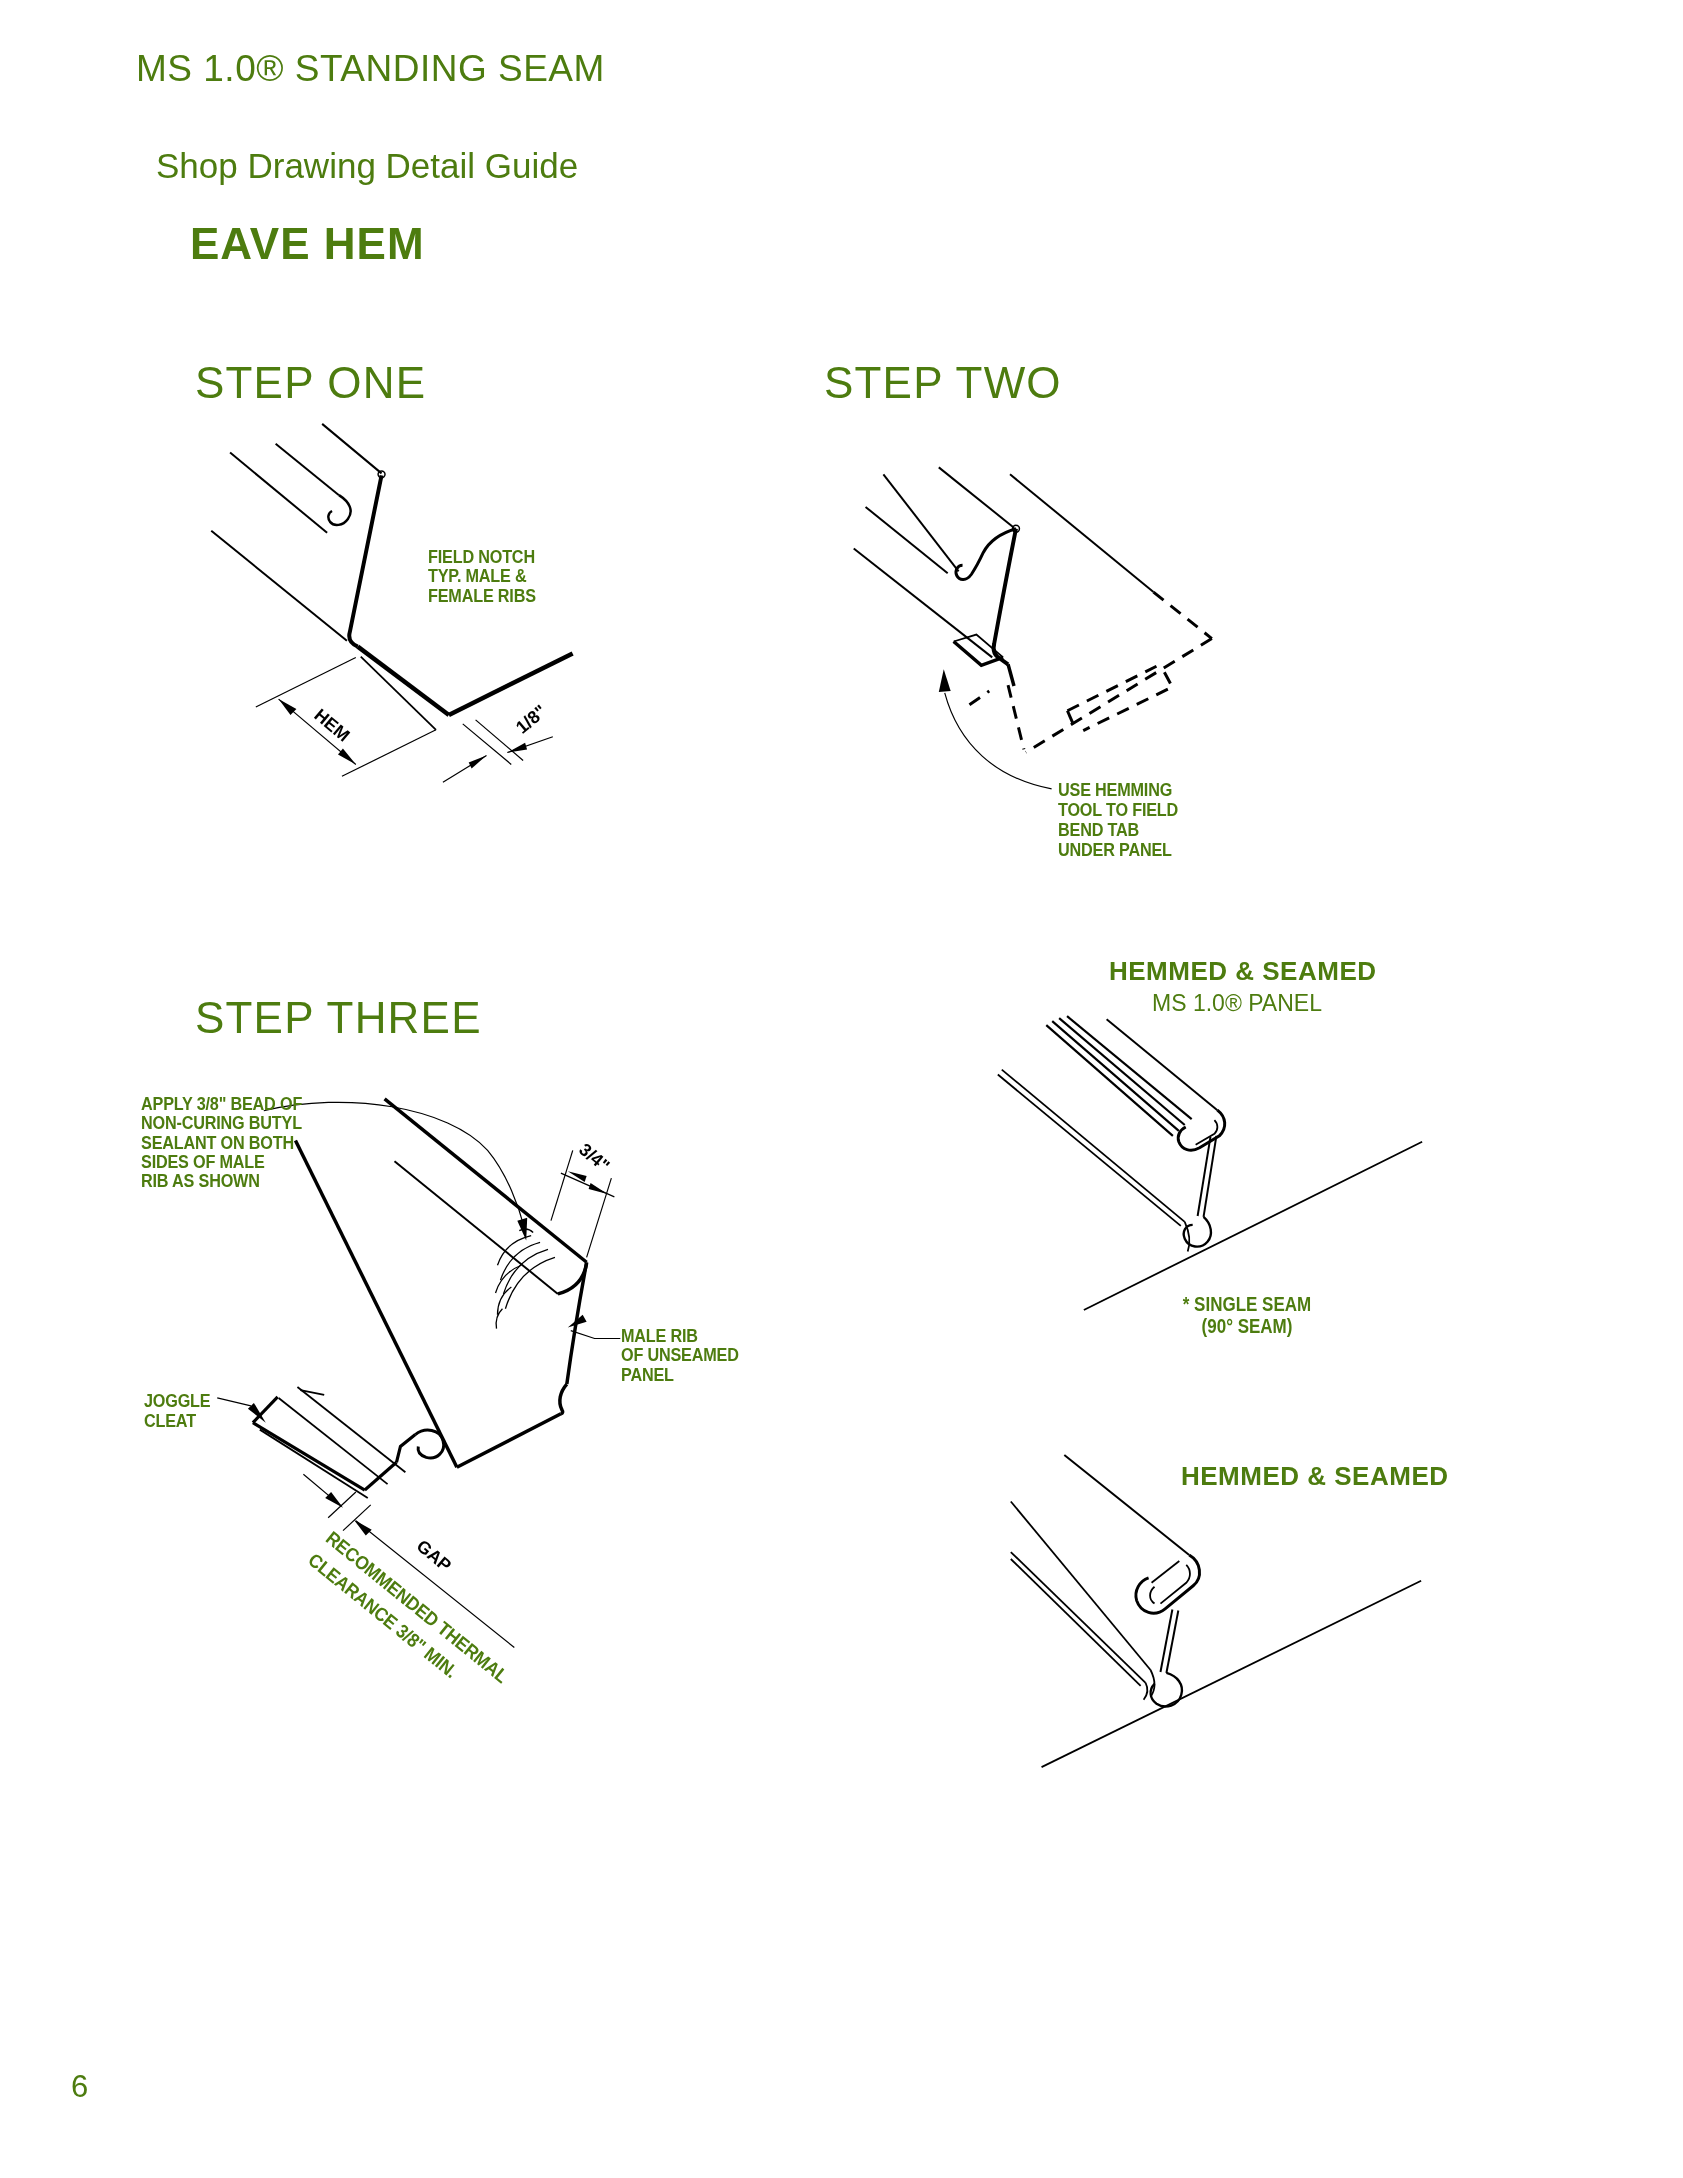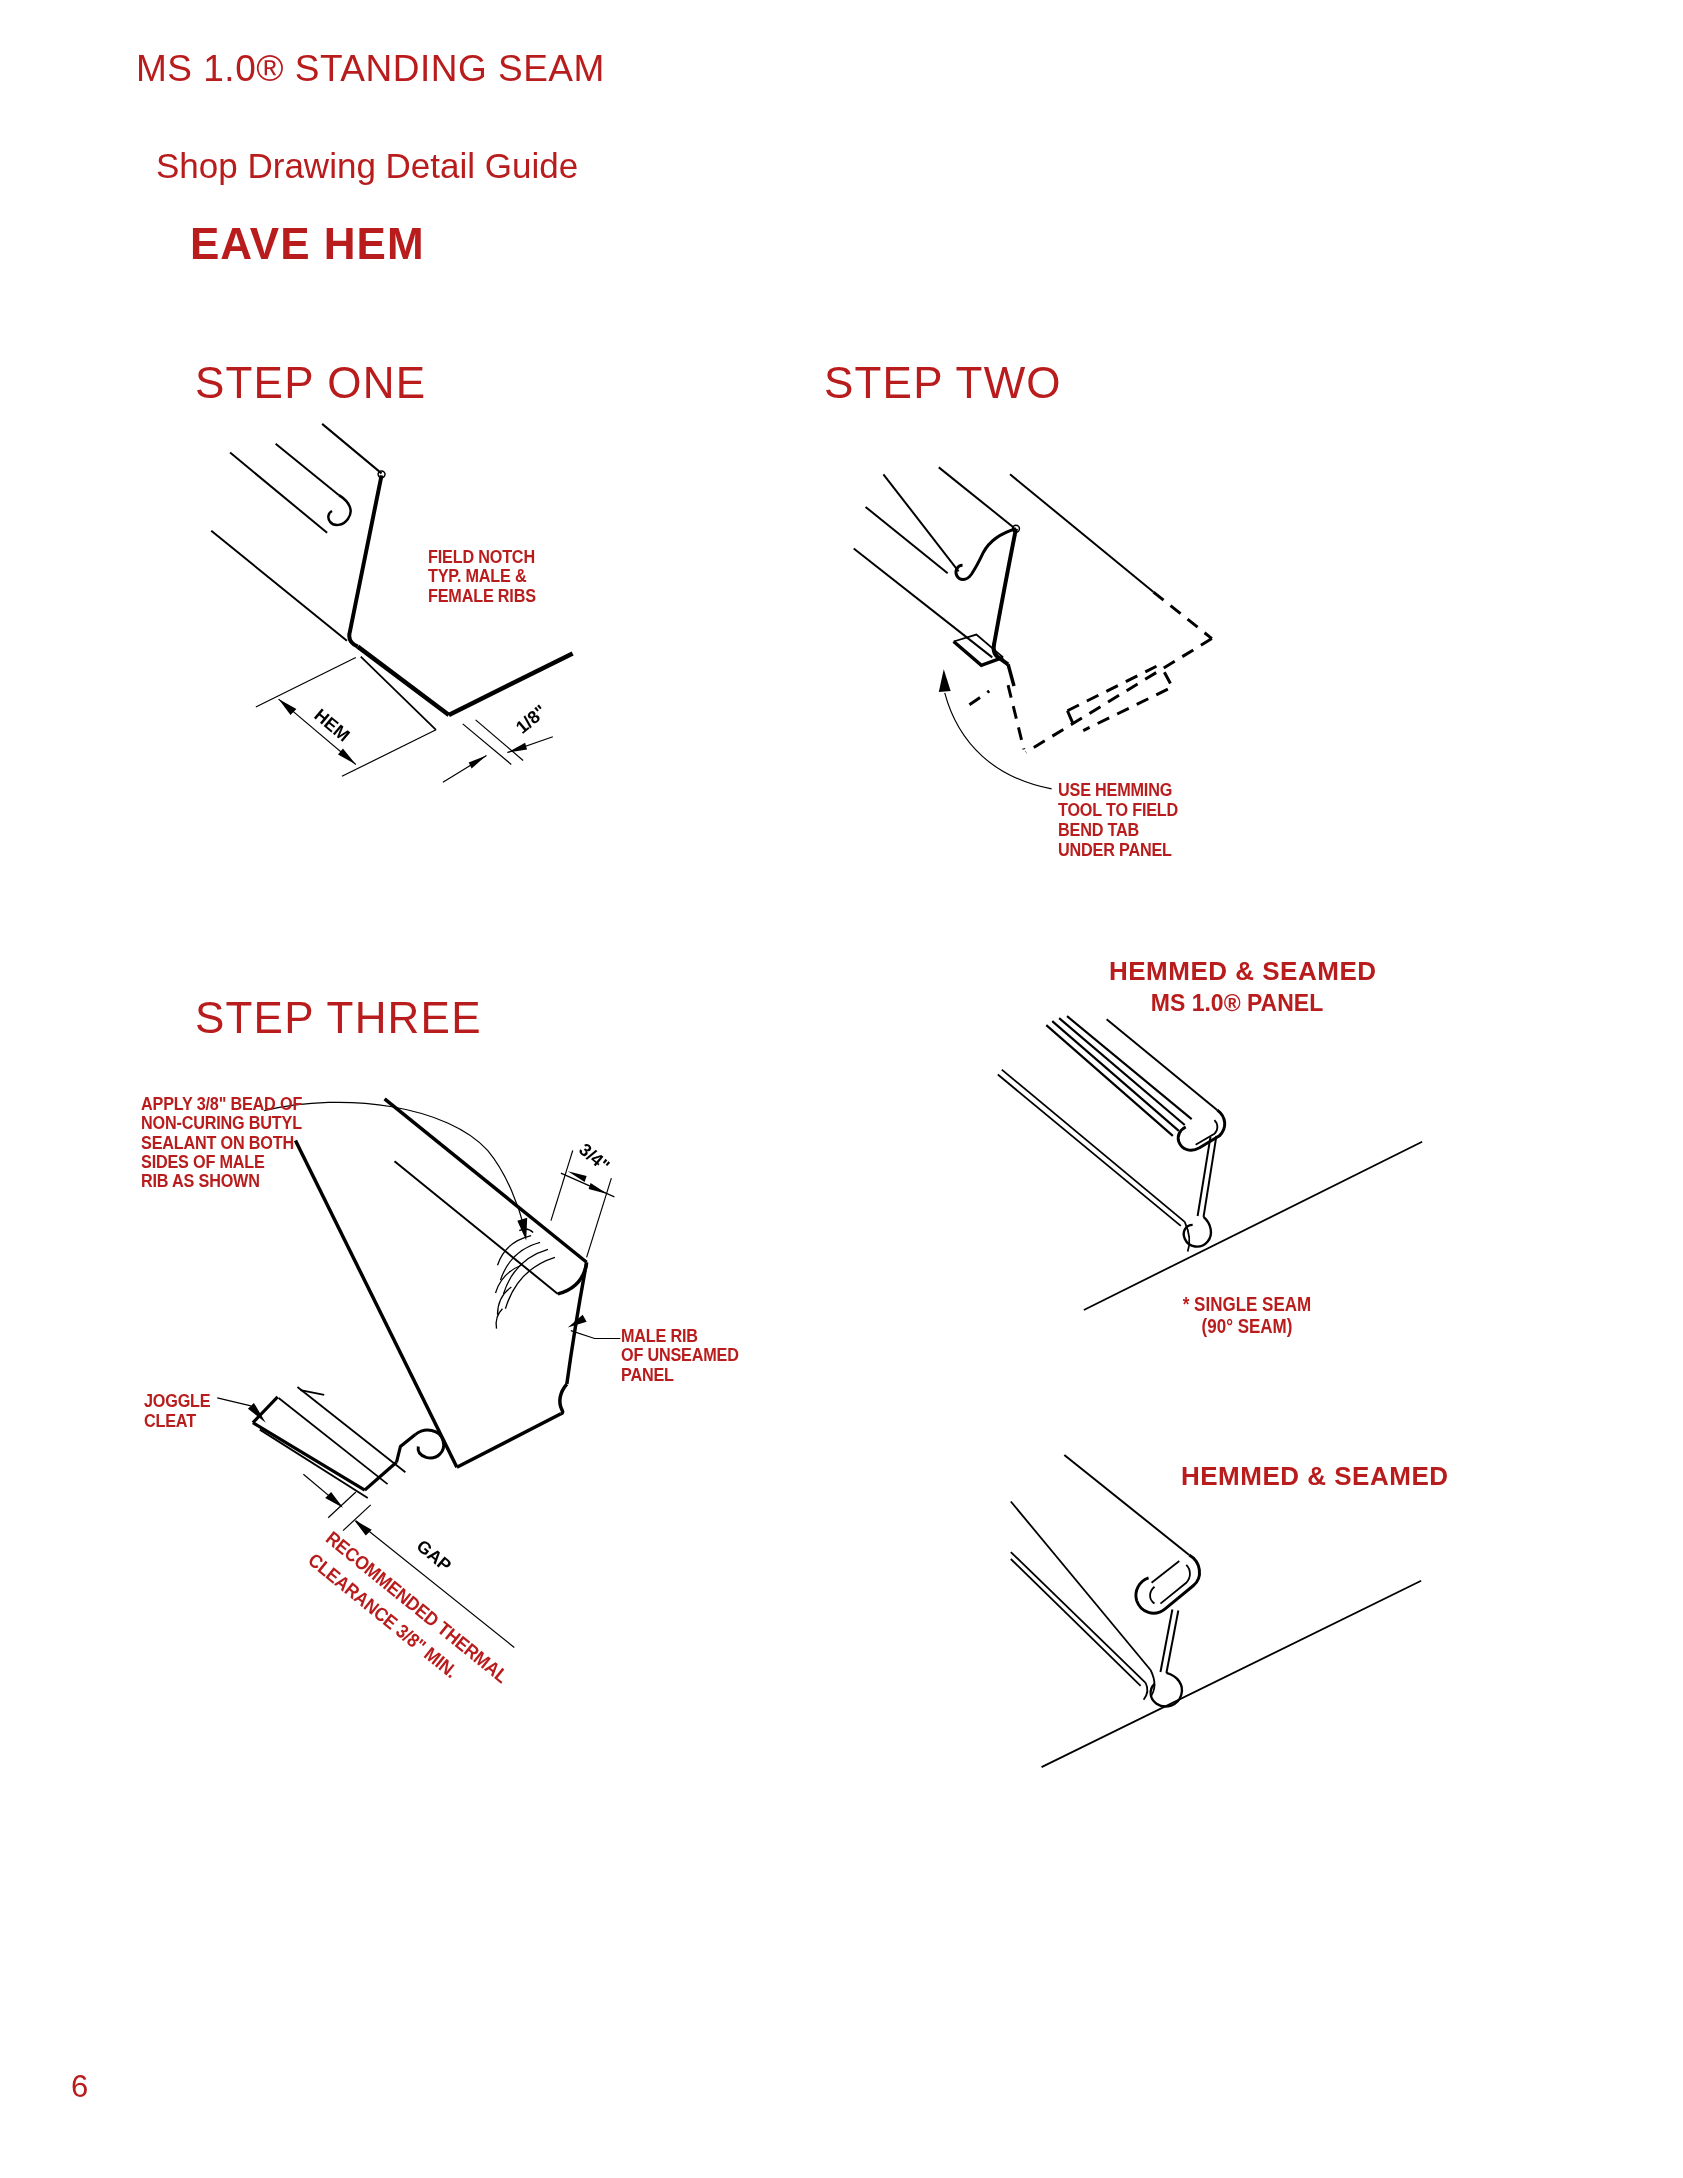--- a/index.html
+++ b/index.html
@@ -1,24 +1,24 @@
 <!DOCTYPE html>
 <html><head>
 <meta charset="utf-8">
 <style>
   html,body{margin:0;padding:0;background:#fff;}
   #page{position:relative;width:1683px;height:2178px;background:#ffffff;overflow:hidden;
-        font-family:"Liberation Sans",sans-serif;color:#b91c1c;}
+        font-family:"Liberation Sans",sans-serif;color:#4d7c0f;}
   .abs{position:absolute;white-space:nowrap;}
   .title{font-size:37px;font-weight:400;letter-spacing:0.5px;}
   .subtitle{font-size:35px;font-weight:400;line-height:39px;}
   .section{font-size:44px;font-weight:700;letter-spacing:1px;}
   .steplabel{font-size:44px;font-weight:400;letter-spacing:1.2px;}
   .rheading{font-size:26px;font-weight:700;letter-spacing:0.5px;}
-  .rsub{font-size:23px;font-weight:700;}
+  .rsub{font-size:23px;font-weight:400;}
   .cad-note{font-size:18px;font-weight:700;line-height:19.3px;letter-spacing:-0.2px;
             transform:scaleX(0.9);transform-origin:left top;}
   .cad-note.lh20{line-height:20px;}
   .caption-sm{font-size:20px;font-weight:700;line-height:22px;text-align:center;
               transform:scaleX(0.85);transform-origin:center top;}
   .caption-lg{font-size:26px;font-weight:700;line-height:30px;text-align:center;}
   .rot-note{font-size:19px;font-weight:700;line-height:28px;letter-spacing:-0.2px;
             transform:rotate(39deg) scaleX(0.92);transform-origin:left top;}
   .pagenum{font-size:31px;font-weight:400;}
   svg{position:absolute;overflow:visible;}

